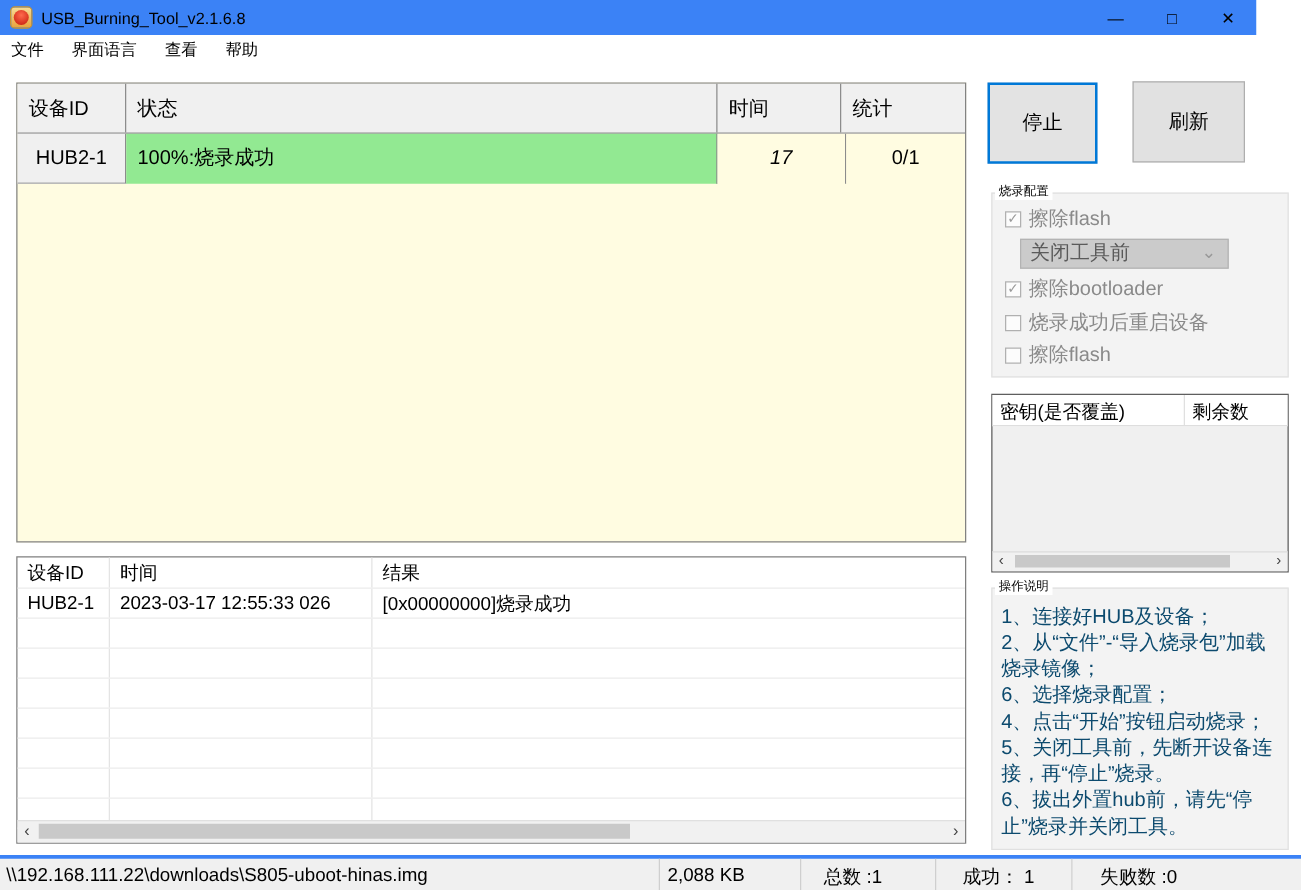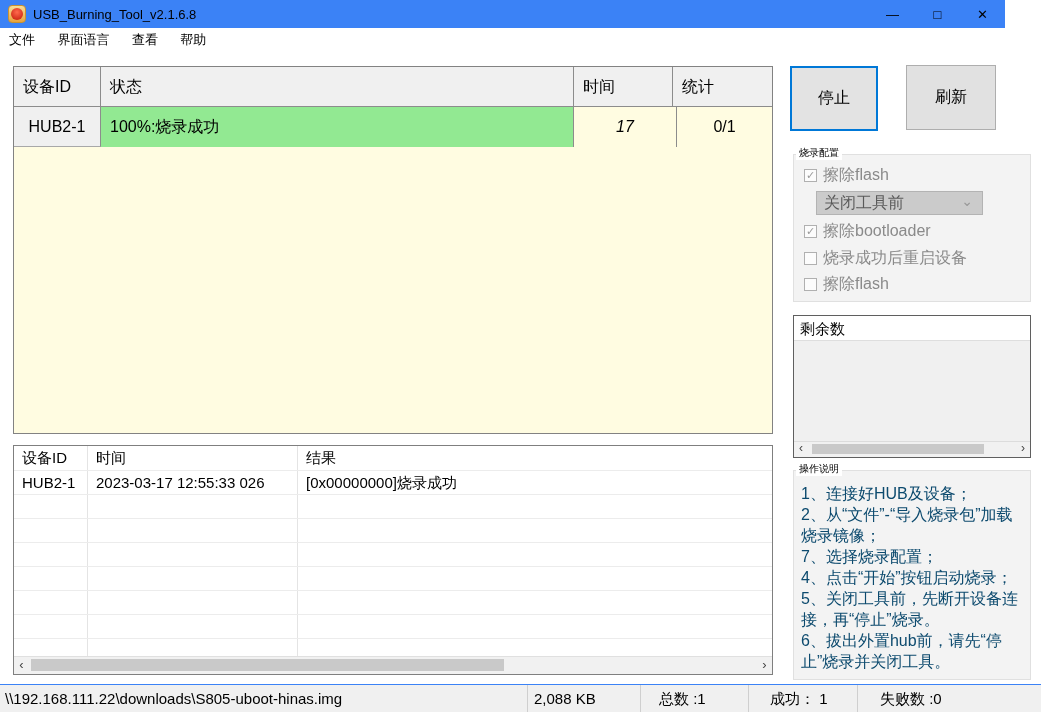--- a/index.html
+++ b/index.html
@@ -76,21 +76,21 @@
   .lc1 { width:74px; box-sizing:border-box; border-right:1px solid #e4e4e4; padding:3px 0 0 8px; overflow:hidden; }
   .lc2 { width:210px; box-sizing:border-box; border-right:1px solid #e4e4e4; padding:3px 0 0 8px; overflow:hidden; }
   .lc3 { flex:1; padding:3px 0 0 8px; overflow:hidden; }
   .log-scroll { position:absolute; left:0; right:0; bottom:0; height:17px; background:#f1f1f1;
     border-top:1px solid #e0e0e0; }
   .log-scroll .arrow { position:absolute; top:1px; width:15px; height:15px; text-align:center;
     line-height:14px; font-size:13px; color:#444; }
   .log-scroll .thumb { position:absolute; top:2px; height:12px; left:17px; width:473px; background:#c9c9c9; }
   
   .statusbar { position:absolute; left:0; top:684px; width:1041px; height:28px; background:#f0f0f0;
-    border-top:1px solid #3b82f6; box-sizing:border-box; font-size:15px; }
+    border-top:3px solid #3b82f6; box-sizing:border-box; font-size:15px; }
   .sb-text { position:absolute; top:5px; white-space:nowrap; }
   .sb-div { position:absolute; top:0; bottom:0; width:1px; background:#cfcfcf; }
 </style>
 </head>
 <body>
 
 <div class="titlebar">
   <span class="app-icon"></span>
   <span class="win-title">USB_Burning_Tool_v2.1.6.8</span>
   <div class="win-controls">
@@ -144,34 +144,35 @@
     <span>烧录成功后重启设备</span>
   </div>
   <div class="cb-row" style="top:121px;">
     <span class="checkbox"></span>
     <span>擦除flash</span>
   </div>
 </div>
 
 <div class="key-table">
   <div class="key-header">
+    <div class="kh1">密钥(是否覆盖)</div>
     <div class="kh2">剩余数</div>
   </div>
   <div class="hscroll">
     <span class="arrow arrow-left">‹</span>
     <span class="thumb key-thumb"></span>
     <span class="arrow arrow-right">›</span>
   </div>
 </div>
 
 <span class="group-label instr-label">操作说明</span>
 <div class="instr-group">
   <div class="instr-line">1、连接好HUB及设备；</div>
   <div class="instr-line">2、从“文件”-“导入烧录包”加载烧录镜像；</div>
-  <div class="instr-line">7、选择烧录配置；</div>
+  <div class="instr-line">6、选择烧录配置；</div>
   <div class="instr-line">4、点击“开始”按钮启动烧录；</div>
   <div class="instr-line">5、关闭工具前，先断开设备连接，再“停止”烧录。</div>
   <div class="instr-line">6、拔出外置hub前，请先“停止”烧录并关闭工具。</div>
 </div>
 
 <div class="log-table">
   <div class="log-row log-head">
     <div class="lc1">设备ID</div>
     <div class="lc2">时间</div>
     <div class="lc3">结果</div>

